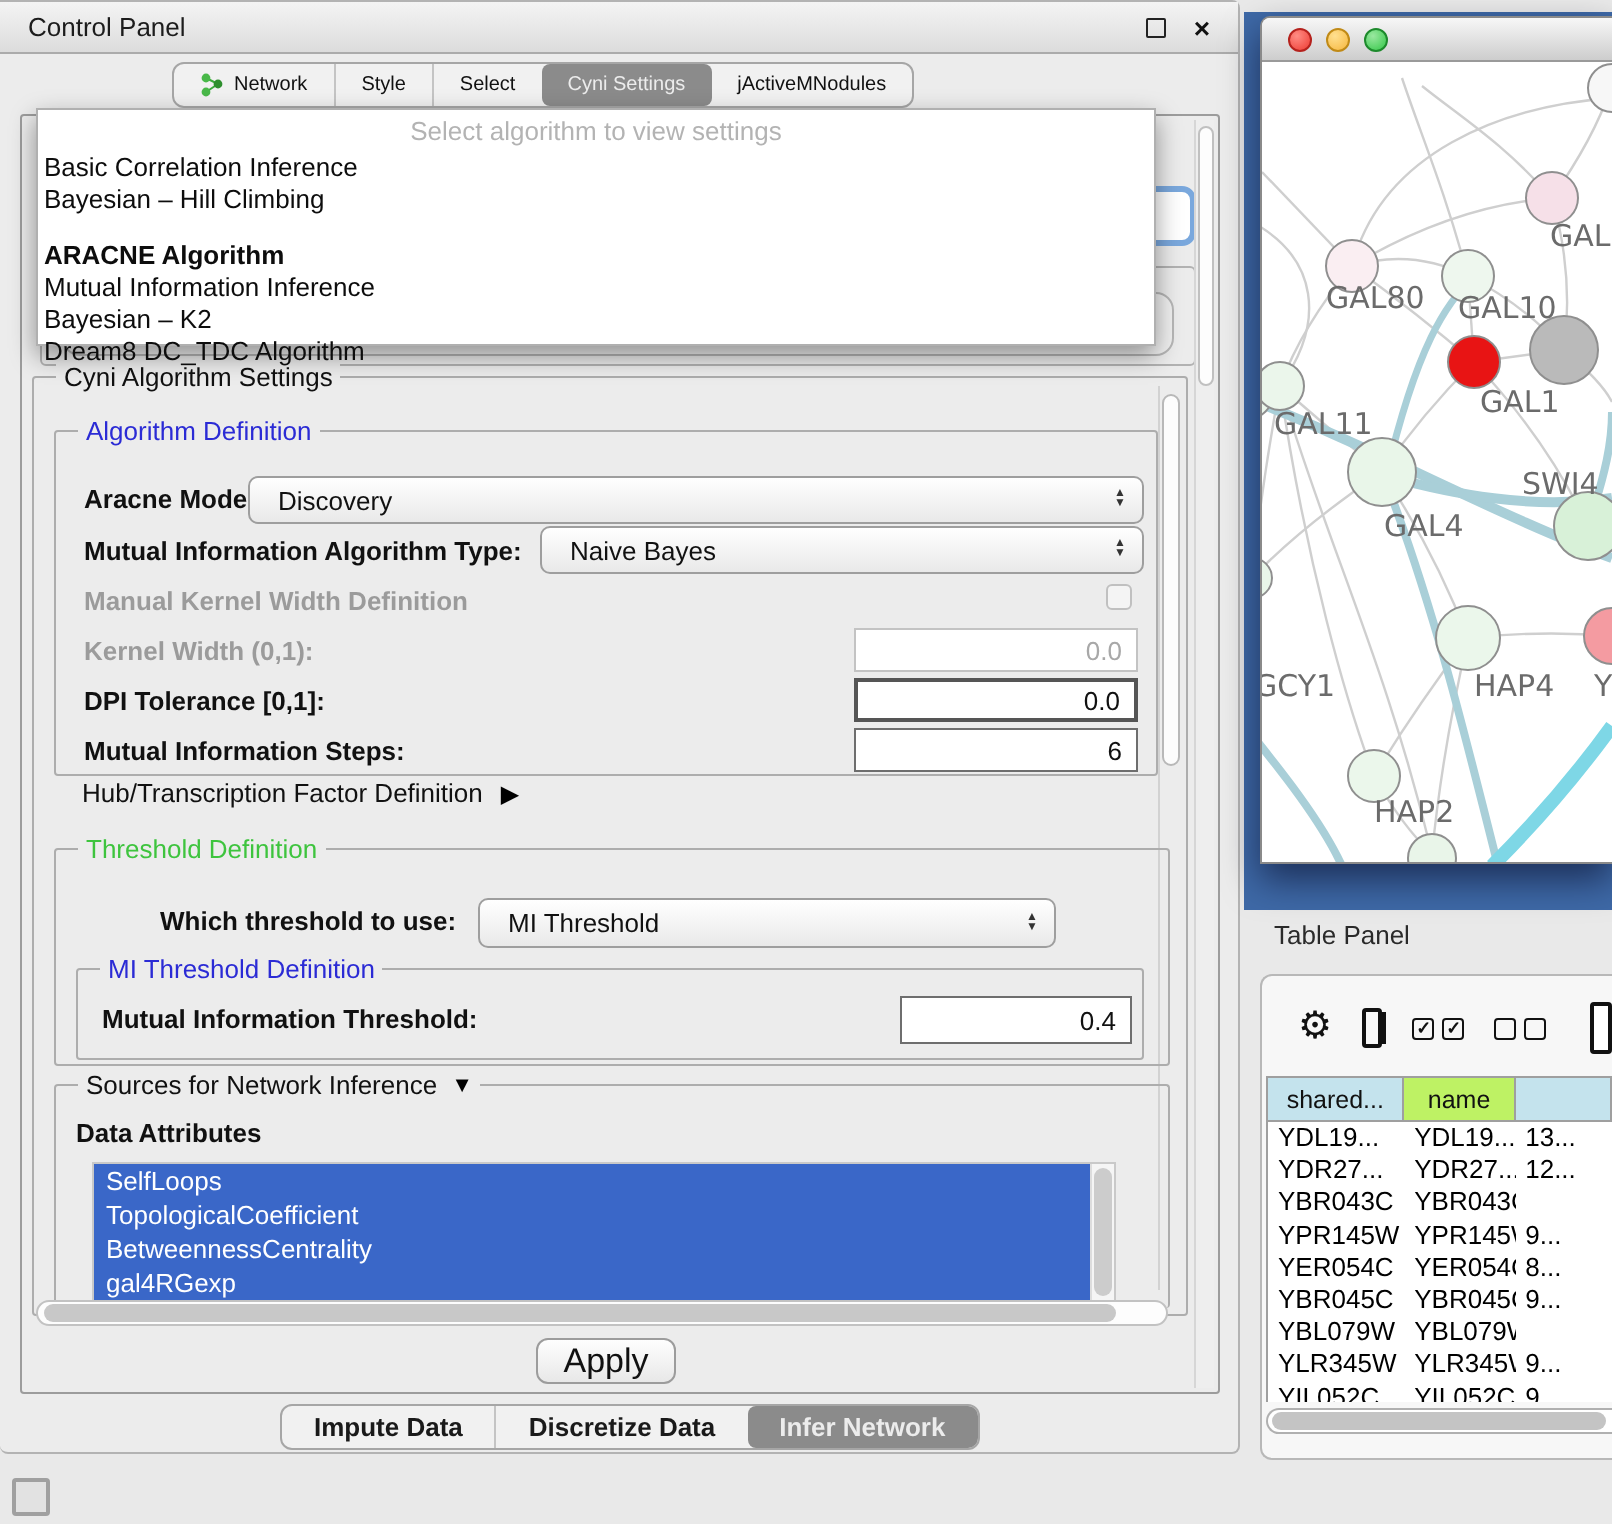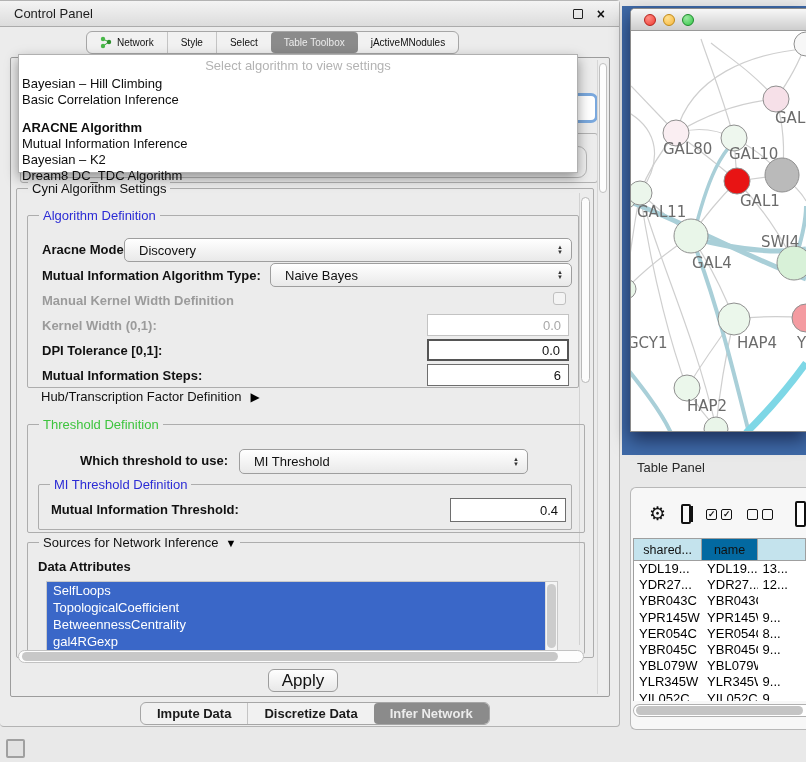--- a/index.html
+++ b/index.html
@@ -121,21 +121,21 @@
   .cols-icon::after { content:""; position:absolute; left:7px; top:0; width:2.5px; height:100%; background:#111; }
   .cb-grp { display:flex; gap:4px; margin-left:15px; }
   .cb { width:11px; height:11px; border:1.6px solid #111; border-radius:2px; font-size:9px; font-weight:bold;
         display:flex; align-items:center; justify-content:center; color:#111; }
   .doc-icon { width:22px; height:26px; border:2.5px solid #111; border-radius:2px; margin-left:22px; background:#fff; }
   .tp-table { position:absolute; left:2px; top:50px; right:0; height:163px; background:#fff;
               border-top:1px solid #9f9f9f; border-left:1px solid #9f9f9f; overflow:hidden; }
   .tr-head { display:flex; height:22px; border-bottom:1px solid #9f9f9f; }
   .th { font-size:12.5px; color:#111; display:flex; align-items:center; justify-content:center; border-right:1px solid #9f9f9f; }
   .th.c0 { width:85px; background:#c4e3ed; }
-  .th.c1 { width:69px; background:#0369a1; }
+  .th.c1 { width:69px; background:#bef264; }
   .th.c2 { width:60px; background:#c4e3ed; }
   .tbody { height:140px; overflow:hidden; }
   .tr { display:flex; height:16.2px; line-height:16.2px; font-size:13px; color:#000; }
   .td { padding-left:5px; white-space:nowrap; overflow:hidden; }
   .td.c0 { width:85px; } .td.c1 { width:69px; } .td.c2 { width:60px; }
   .tp-hscroll { position:absolute; left:2px; top:216px; right:0; height:13px; background:#fff;
                 border:1px solid #b0b0b0; border-right:none; border-radius:7px 0 0 7px; }
   .tp-hscroll .thumb { position:absolute; left:2px; top:1px; height:9px; width:97%; background:#c4c4c4; border-radius:5px; }
 
   .corner-icon { position:absolute; left:6px; top:739px; width:19px; height:19px;
@@ -168,21 +168,21 @@
         </span>
         <span>Network</span>
       </div>
       <div class="tab">
           <span>Style</span>
         </div>
       <div class="tab">
           <span>Select</span>
         </div>
       <div class="tab selected">
-          <span>Table Toolbox</span>
+          <span>Cyni Settings</span>
         </div>
       <div class="tab">
           <span>jActiveMNodules</span>
         </div>
     </div>
 
     <div class="cp-main">
 
       <div class="ghost-combo"></div>
       <div class="ghost-group">
@@ -278,22 +278,22 @@
 
         <div class="hscroll">
             <div class="thumb"></div>
           </div>
       </div>
     </div>
 
     <div class="popup">
       <div class="popup-prompt">Select algorithm to view settings</div>
       <div id="popup-items">
+          <div class="popup-item">Basic Correlation Inference</div>
           <div class="popup-item">Bayesian – Hill Climbing</div>
-          <div class="popup-item">Basic Correlation Inference</div>
           <div class="popup-item sel">ARACNE Algorithm</div>
           <div class="popup-item">Mutual Information Inference</div>
           <div class="popup-item">Bayesian – K2</div>
           <div class="popup-item">Dream8 DC_TDC Algorithm</div>
         </div>
     </div>
 
     <div class="apply-btn">Apply</div>
 
     <div class="bottom-tabs">

